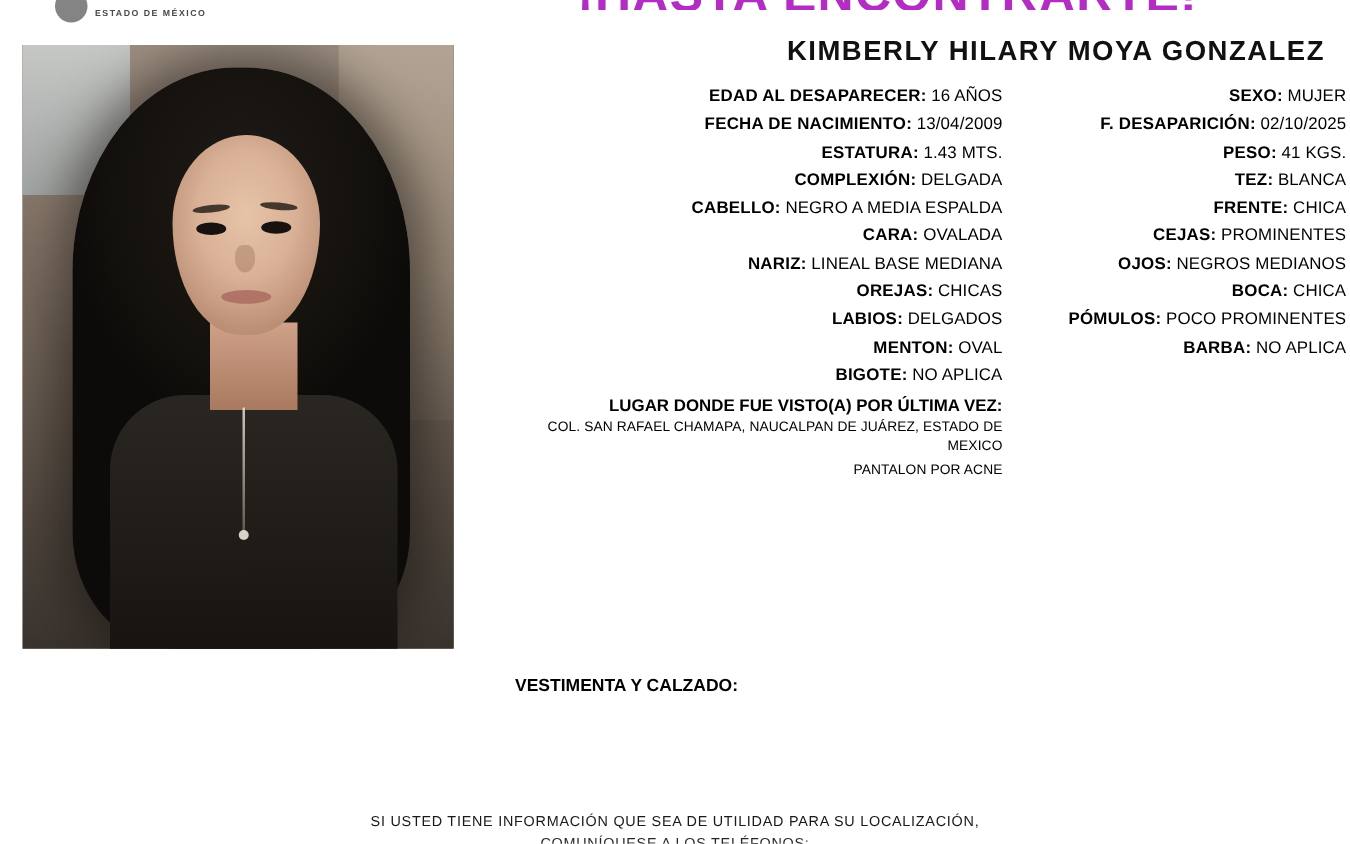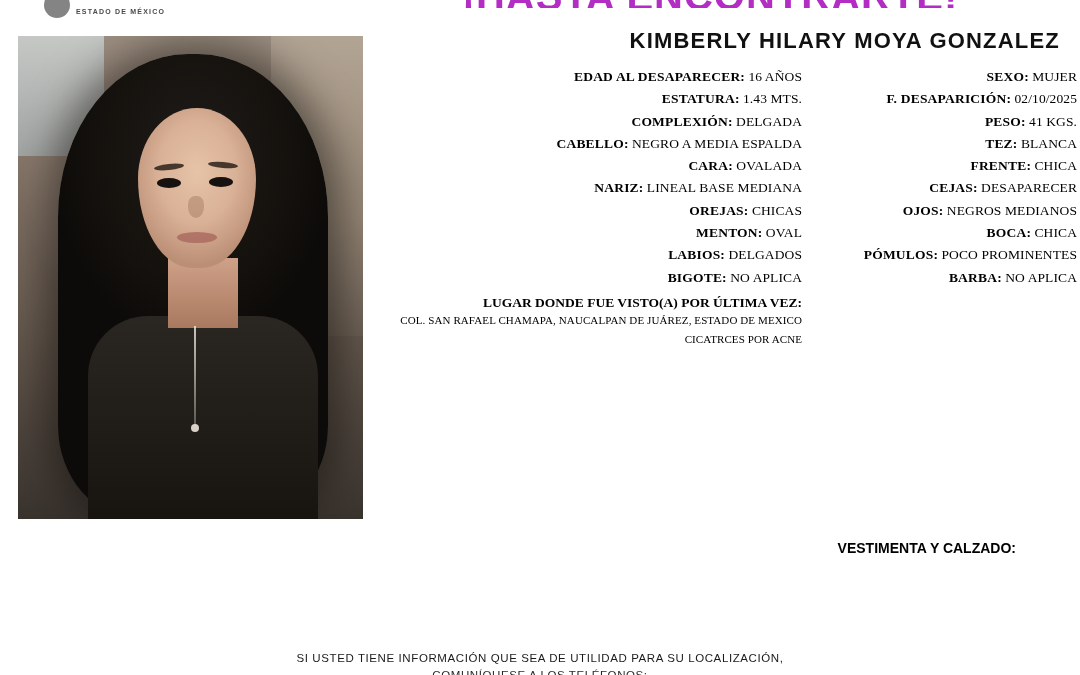--- a/index.html
+++ b/index.html
@@ -200,21 +200,20 @@
     margin: 0 0 12px 0;
     color: #111;
   }
   .grid {
     position: relative;
     width: 660px;
   }
   .col-left, .col-right {
     position: absolute;
     top: 0;
-    font-family: Liberation Serif, serif;
   }
   .col-left { left: 0; width: 402px; }
   .col-right { left: 419px; width: 258px; }
   .field {
     font-size: 13.5px;
     line-height: 22.3px;
     white-space: nowrap;
   }
   .field .k {
     font-weight: bold;
@@ -234,24 +233,23 @@
     line-height: 20px;
   }
   .block-text {
     font-size: 11px;
     line-height: 15px;
     letter-spacing: .1px;
   }
 
   .clothing {
     position: absolute;
-    left: 396px;
+    left: 412px;
     top: 538px;
     width: 620px;
-    text-align: right;
   }
   .clothing .block-title { font-size: 14px; }
   .clothing .block-text { font-size: 10.5px; line-height: 14px; }
 
   
   .footer {
     position: absolute;
     left: 0;
     top: 650px;
     width: 1080px;
@@ -295,20 +293,24 @@
 <div class="details">
   <div class="person-name">KIMBERLY HILARY MOYA GONZALEZ</div>
 
   <div class="grid">
     <div class="col-left">
       <div class="field">
         <span class="k">EDAD AL DESAPARECER:</span>
         <span class="v">16 AÑOS</span>
       </div>
       <div class="field">
+        <span class="k">FECHA DE NACIMIENTO:</span>
+        <span class="v">13/04/2009</span>
+      </div>
+      <div class="field">
         <span class="k">ESTATURA:</span>
         <span class="v">1.43 MTS.</span>
       </div>
       <div class="field">
         <span class="k">COMPLEXIÓN:</span>
         <span class="v">DELGADA</span>
       </div>
       <div class="field">
         <span class="k">CABELLO:</span>
         <span class="v">NEGRO A MEDIA ESPALDA</span>
@@ -319,38 +321,38 @@
       </div>
       <div class="field">
         <span class="k">NARIZ:</span>
         <span class="v">LINEAL BASE MEDIANA</span>
       </div>
       <div class="field">
         <span class="k">OREJAS:</span>
         <span class="v">CHICAS</span>
       </div>
       <div class="field">
+        <span class="k">LABIOS:</span>
+        <span class="v">DELGADOS</span>
+      </div>
+      <div class="field">
         <span class="k">MENTON:</span>
         <span class="v">OVAL</span>
-      </div>
-      <div class="field">
-        <span class="k">LABIOS:</span>
-        <span class="v">DELGADOS</span>
       </div>
       <div class="field">
         <span class="k">BIGOTE:</span>
         <span class="v">NO APLICA</span>
       </div>
 
       <div class="block">
         <div class="block-title">LUGAR DONDE FUE VISTO(A) POR ÚLTIMA VEZ:</div>
         <div class="block-text">COL. SAN RAFAEL CHAMAPA, NAUCALPAN DE JUÁREZ, ESTADO DE MEXICO</div>
       </div>
       <div class="block">
-        <div class="block-text">CICATRCES POR ACNE</div>
+        <div class="block-text">PANTALON POR ACNE</div>
       </div>
     </div>
 
     <div class="col-right">
       <div class="field">
         <span class="k">SEXO:</span>
         <span class="v">MUJER</span>
       </div>
       <div class="field">
         <span class="k">F. DESAPARICIÓN:</span>
@@ -363,21 +365,21 @@
       <div class="field">
         <span class="k">TEZ:</span>
         <span class="v">BLANCA</span>
       </div>
       <div class="field">
         <span class="k">FRENTE:</span>
         <span class="v">CHICA</span>
       </div>
       <div class="field">
         <span class="k">CEJAS:</span>
-        <span class="v">DESAPARECER</span>
+        <span class="v">PROMINENTES</span>
       </div>
       <div class="field">
         <span class="k">OJOS:</span>
         <span class="v">NEGROS MEDIANOS</span>
       </div>
       <div class="field">
         <span class="k">BOCA:</span>
         <span class="v">CHICA</span>
       </div>
       <div class="field">

